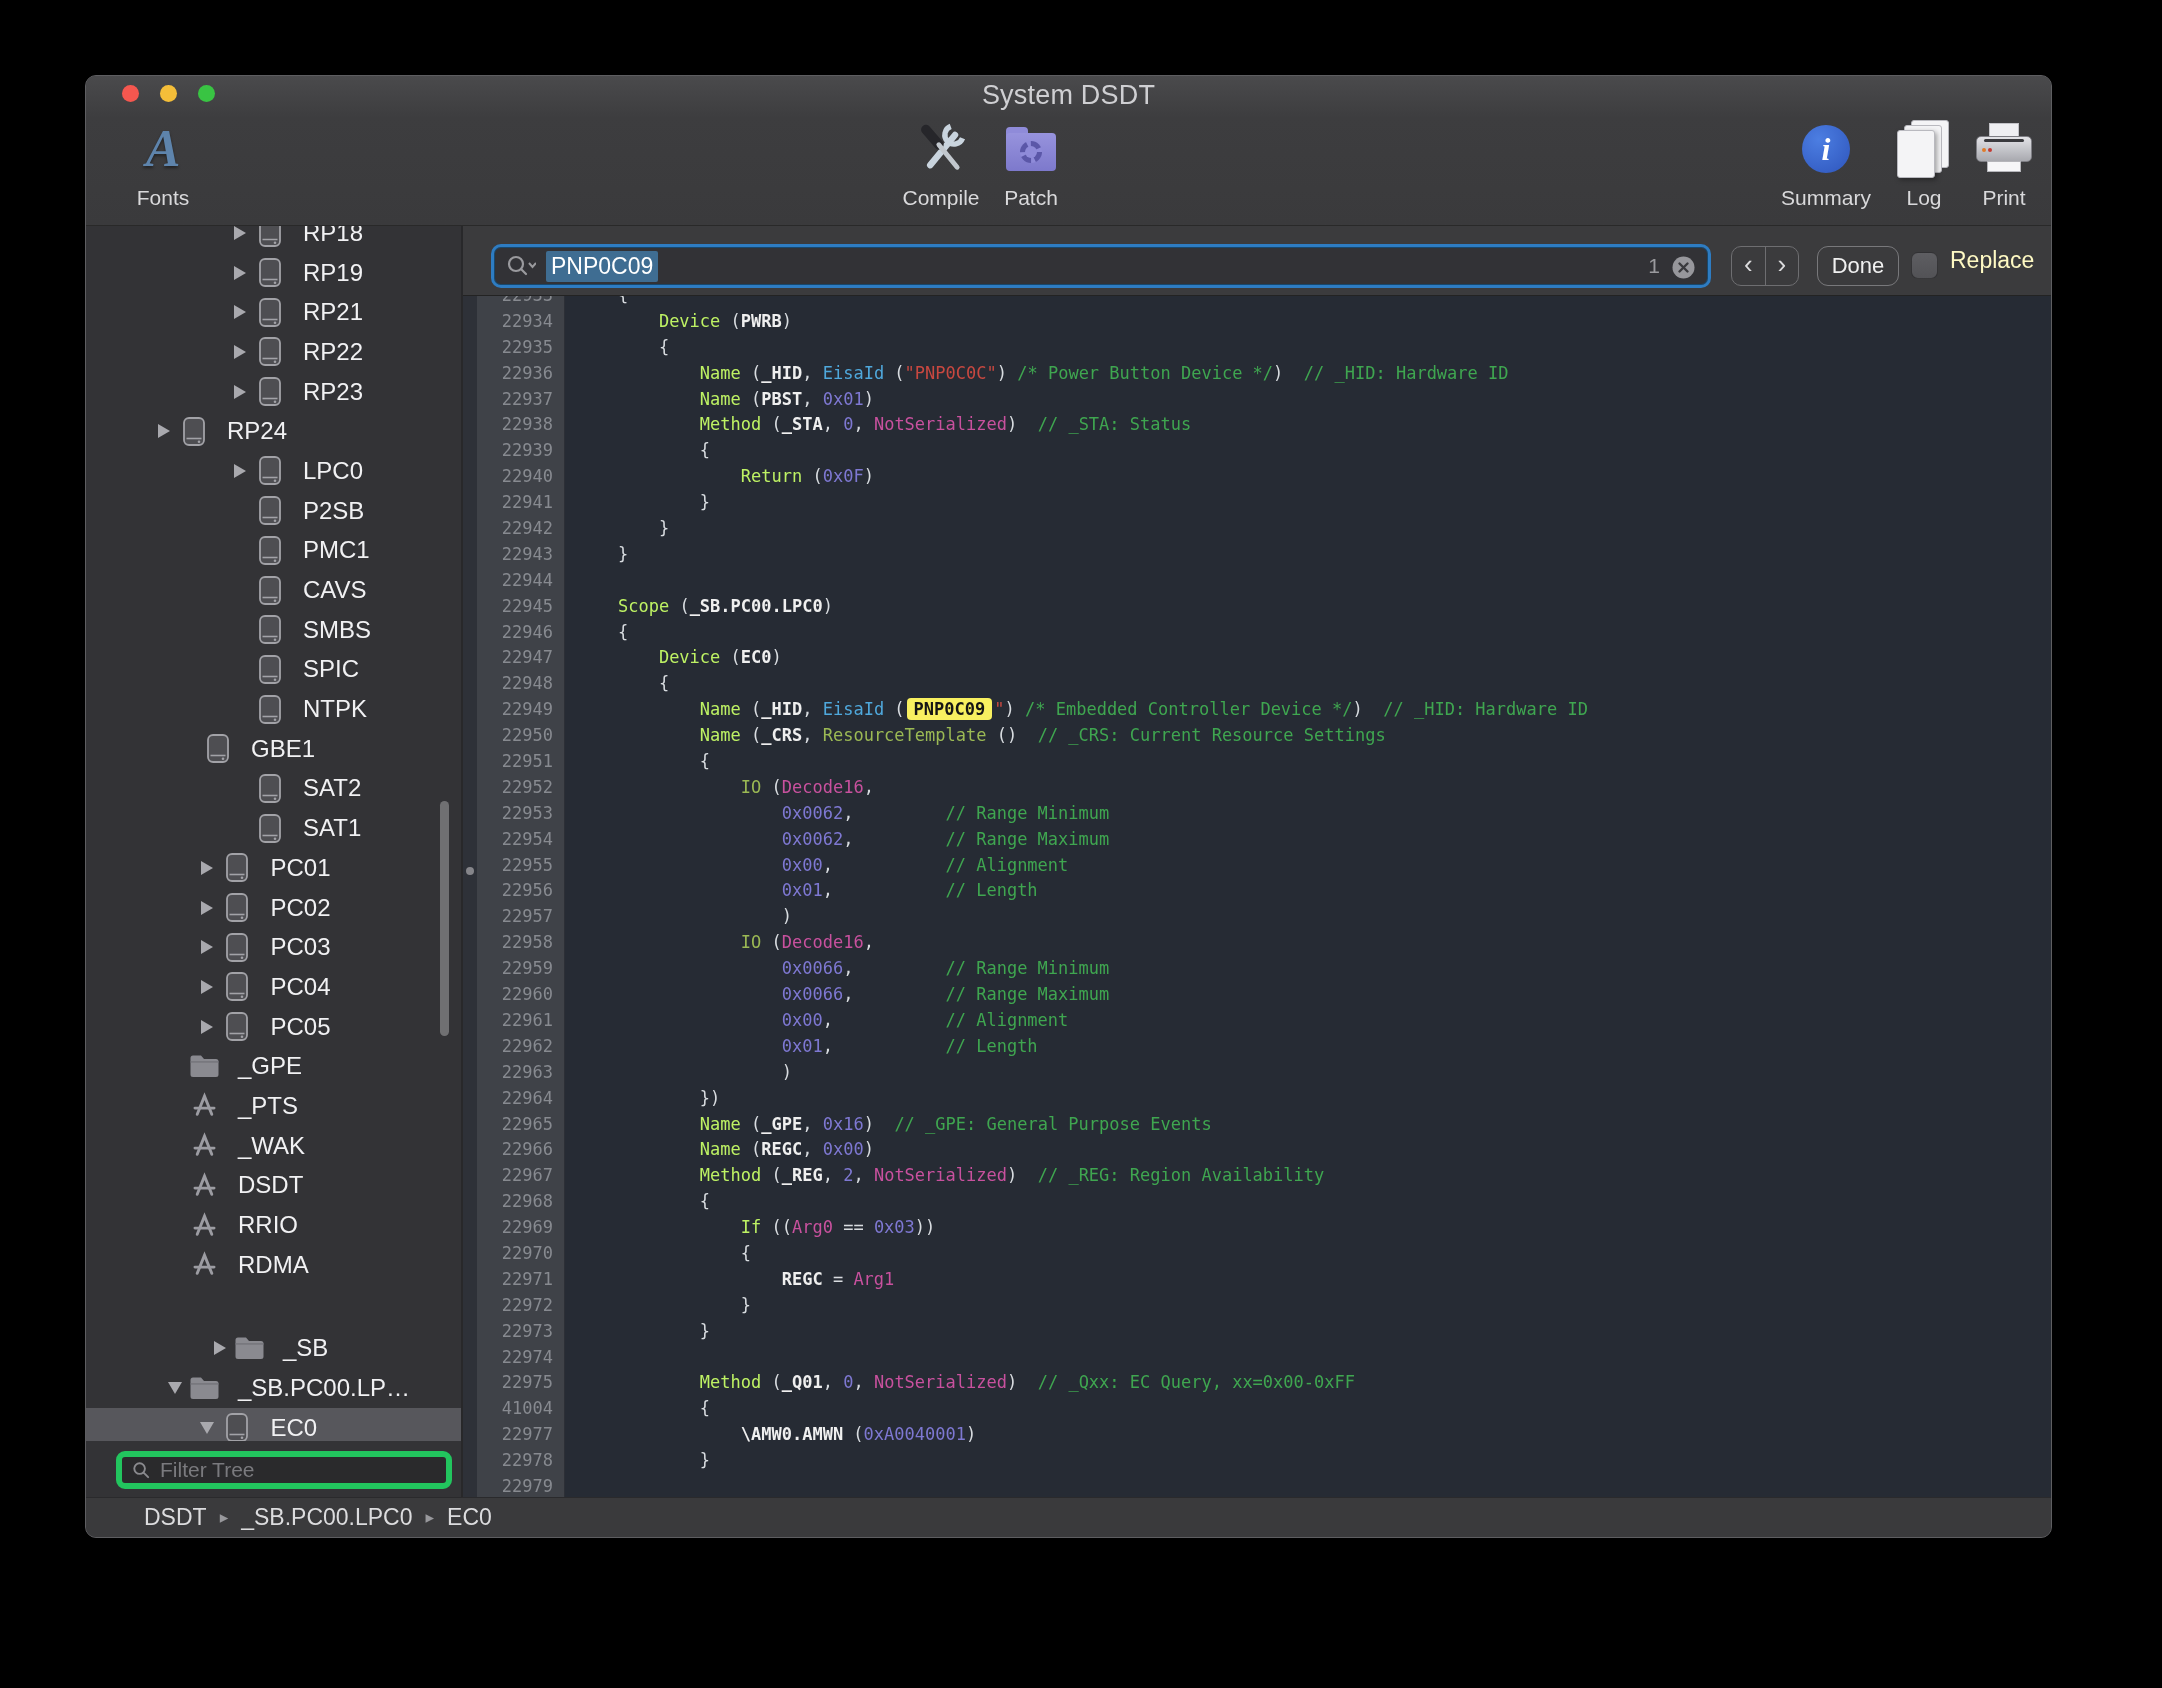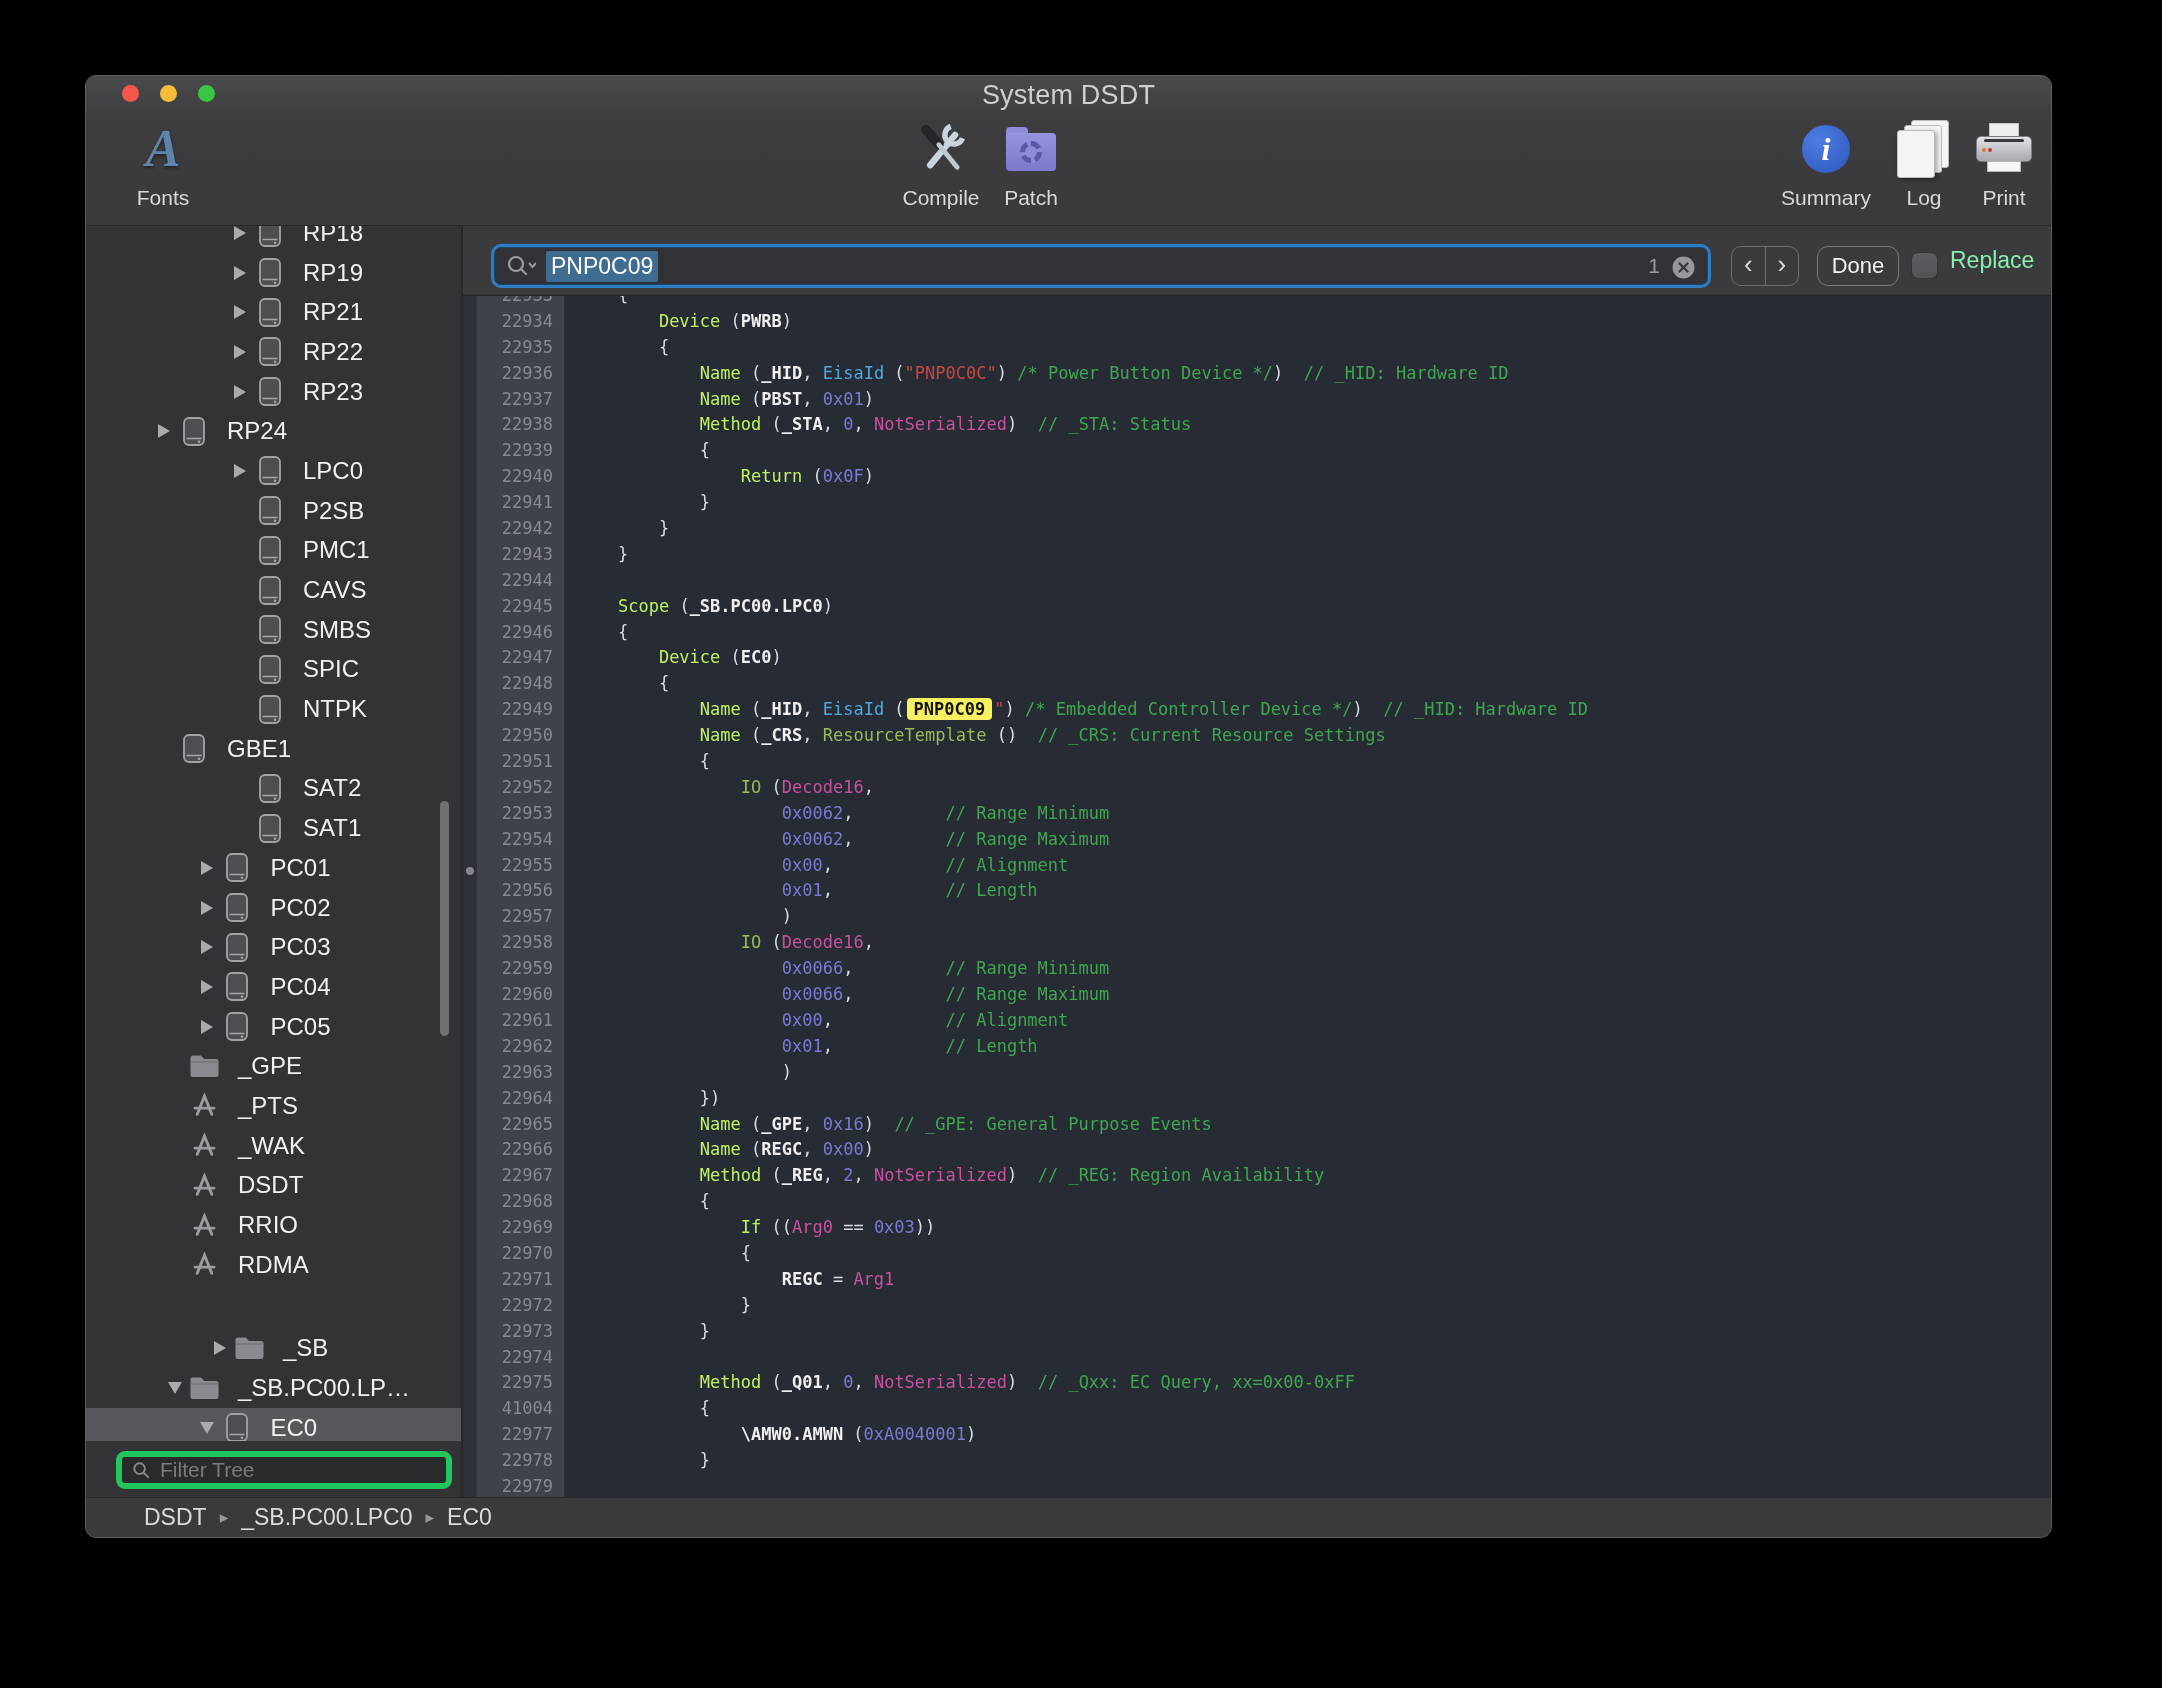--- a/index.html
+++ b/index.html
@@ -75,21 +75,21 @@
             color:#9A9A9E; font-size:21px; }
   .fclear { position:absolute; right:12px; top:8px; }
   .navseg { position:absolute; left:1268px; top:20px; width:68px; height:40px; border:1.5px solid #6E6E71;
             border-radius:10px; display:flex; }
   .navbtn { flex:1; display:flex; align-items:center; justify-content:center; color:#DCDCDE; font-size:26px; padding-bottom:4px; }
   .navbtn:first-child { border-right:1.5px solid #6E6E71; }
   .donebtn { position:absolute; left:1354px; top:20px; width:82px; height:40px; border:1.5px solid #78787B;
              border-radius:11px; color:#F0F0F0; font-size:22px; display:flex; align-items:center; justify-content:center; }
   .rchk { position:absolute; left:1448px; top:26px; width:27px; height:27px; border-radius:7px;
           background:linear-gradient(#5E5E62,#525256); border:1px solid rgba(0,0,0,.4); }
-  .rlbl { position:absolute; left:1487px; top:21px; color:#86efac; font-size:23px; }
+  .rlbl { position:absolute; left:1487px; top:21px; color:#fef9c3; font-size:23px; }
 
   
   .editor { position:absolute; left:377px; right:0; top:220px; bottom:40px; background:#262B34; overflow:hidden; }
   .divstrip { position:absolute; left:0; top:0; bottom:0; width:14px; background:#2E3138; }
   .split-dot { position:absolute; left:3px; top:571px; width:8px; height:8px; border-radius:50%; background:#85858A; }
   .gutterbg { position:absolute; left:14px; top:0; bottom:0; width:88px; background:#3F4248; border-right:1px solid #2C2F36; }
   .lines { position:absolute; left:0; top:-13px; right:0;
            font-family:"DejaVu Sans Mono", monospace; font-size:17px; line-height:25.9px; }
   .crow { display:flex; height:25.9px; white-space:pre; }
   .ln { width:102px; flex:none; text-align:right; padding-right:12px; color:#878A90; }
@@ -337,21 +337,21 @@
               <span class="disc"></span>
               <span class="ticon">
                 <svg width="26" height="31" viewBox="0 0 26 30">
                   <rect x="3" y="1.5" width="20" height="27" rx="5" fill="#4E4E52" stroke="#A2A2A7" stroke-width="1.8"></rect>
                   <line x1="5.5" y1="22" x2="20.5" y2="22" stroke="#A2A2A7" stroke-width="1.6"></line>
                   <circle cx="18" cy="25.3" r="1.3" fill="#A2A2A7"></circle>
                 </svg>
               </span>
               <span>NTPK</span>
             </div>
-            <div class="tree-row" style="padding-left: 64px; align-items: center;">
+            <div class="tree-row" style="padding-left: 88px; align-items: center;">
               <span class="disc"></span>
               <span class="ticon">
                 <svg width="26" height="31" viewBox="0 0 26 30">
                   <rect x="3" y="1.5" width="20" height="27" rx="5" fill="#4E4E52" stroke="#A2A2A7" stroke-width="1.8"></rect>
                   <line x1="5.5" y1="22" x2="20.5" y2="22" stroke="#A2A2A7" stroke-width="1.6"></line>
                   <circle cx="18" cy="25.3" r="1.3" fill="#A2A2A7"></circle>
                 </svg>
               </span>
               <span>GBE1</span>
             </div>

